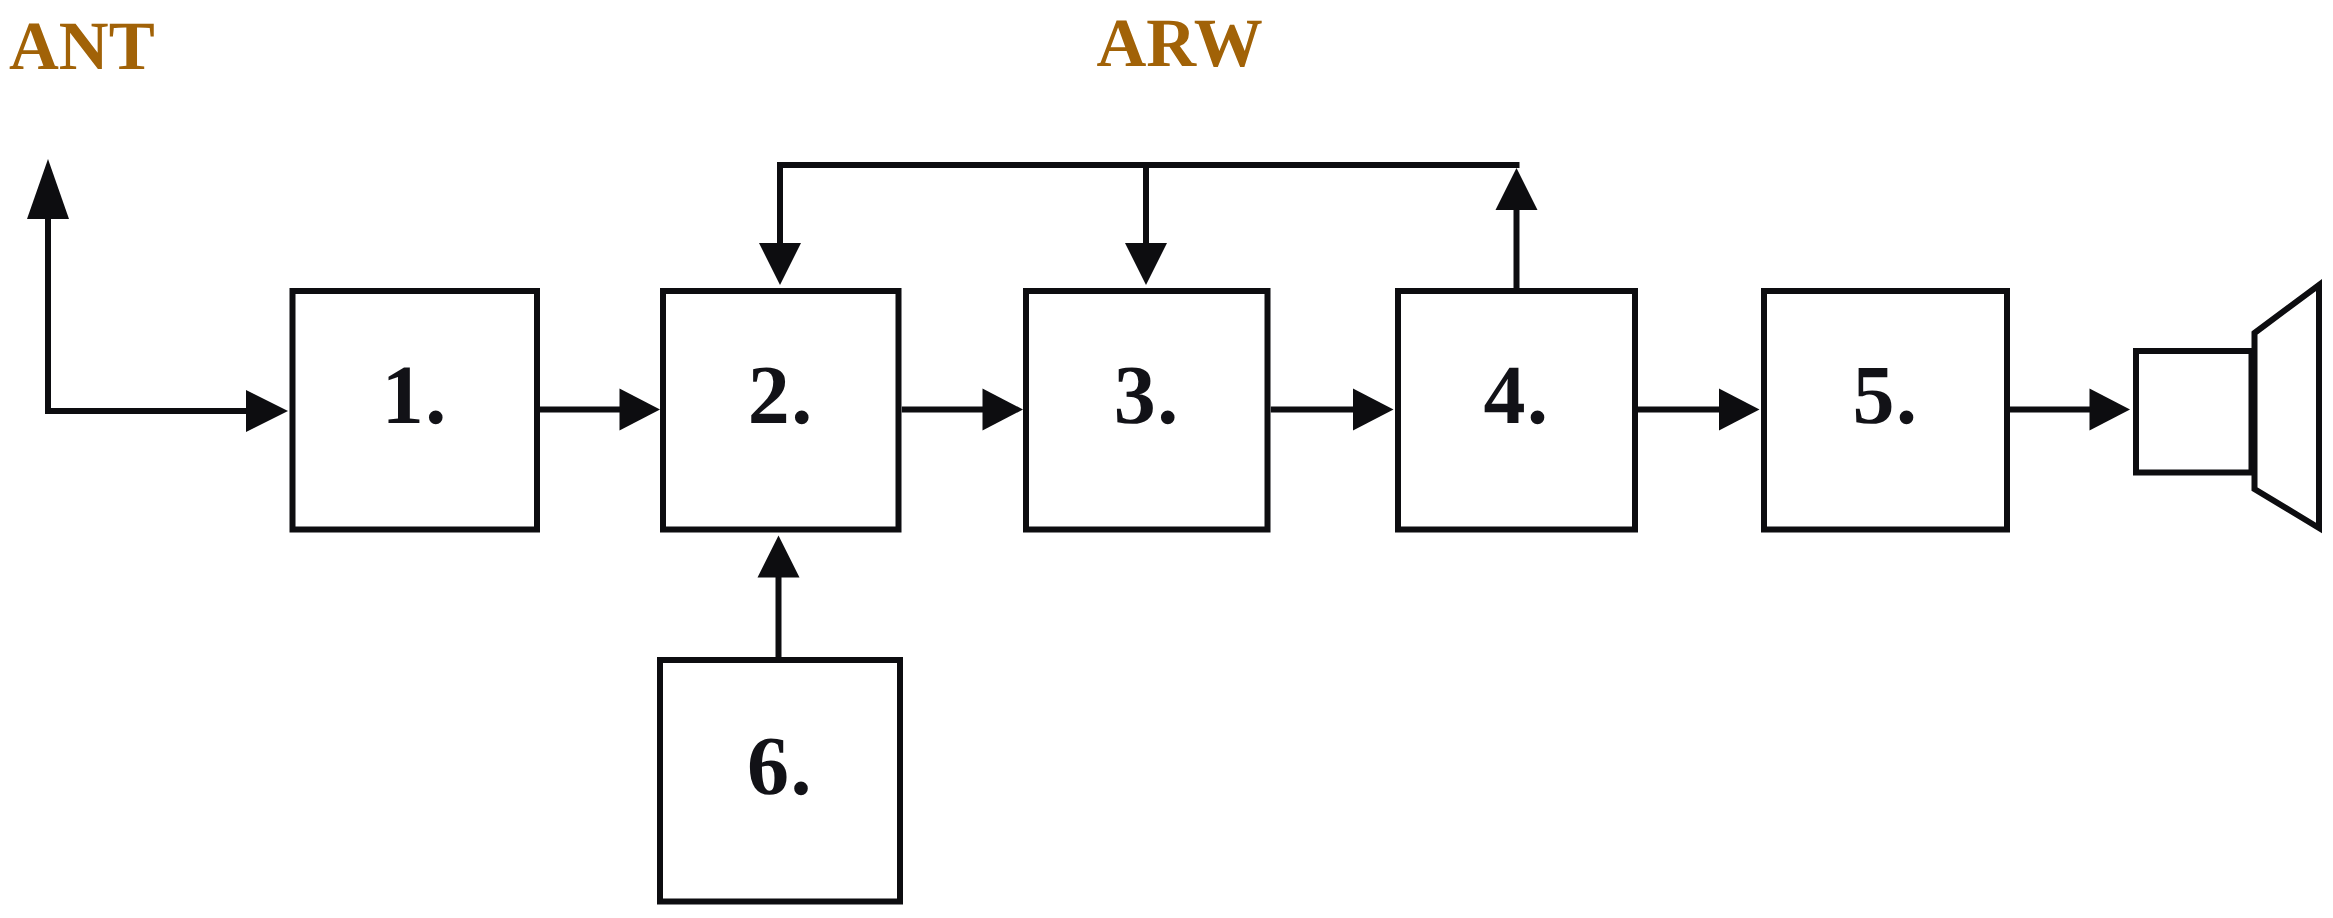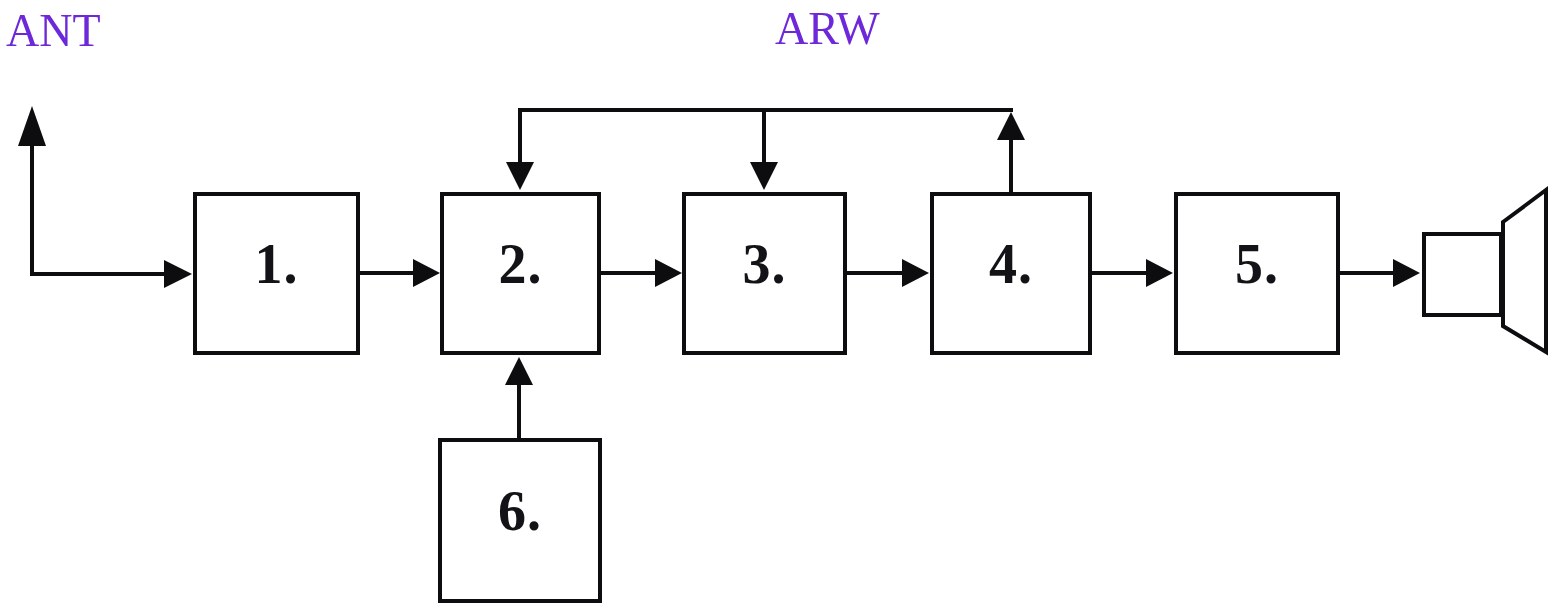--- a/index.html
+++ b/index.html
@@ -46,27 +46,27 @@
     justify-content: center;
     padding-bottom: 20px;
     font-weight: bold;
     font-size: 56px;
     color: #121217;
     letter-spacing: 1px;
   }
   .corner-label {
     position: absolute;
     font-size: 46px;
-    font-weight: normal;
-    color: #6d28d9;
+    font-weight: bold;
+    color: #a16207;
     line-height: 1;
     white-space: nowrap;
   }
   #ant-label { left: 6px;   top: 8px; }
-  #arw-label { left: 731px; top: 6px; margin-left: 44px; }
+  #arw-label { left: 731px; top: 6px; }
 
   
   #block-1 { left: 193px;  top: 192px; width: 167px; height: 163px; }
   #block-2 { left: 440px;  top: 192px; width: 161px; height: 163px; }
   #block-3 { left: 682px;  top: 192px; width: 165px; height: 163px; }
   #block-4 { left: 930px;  top: 192px; width: 162px; height: 163px; }
   #block-5 { left: 1174px; top: 192px; width: 166px; height: 163px; }
   #block-6 { left: 438px;  top: 438px; width: 164px; height: 165px; }
 </style>
 </head>

